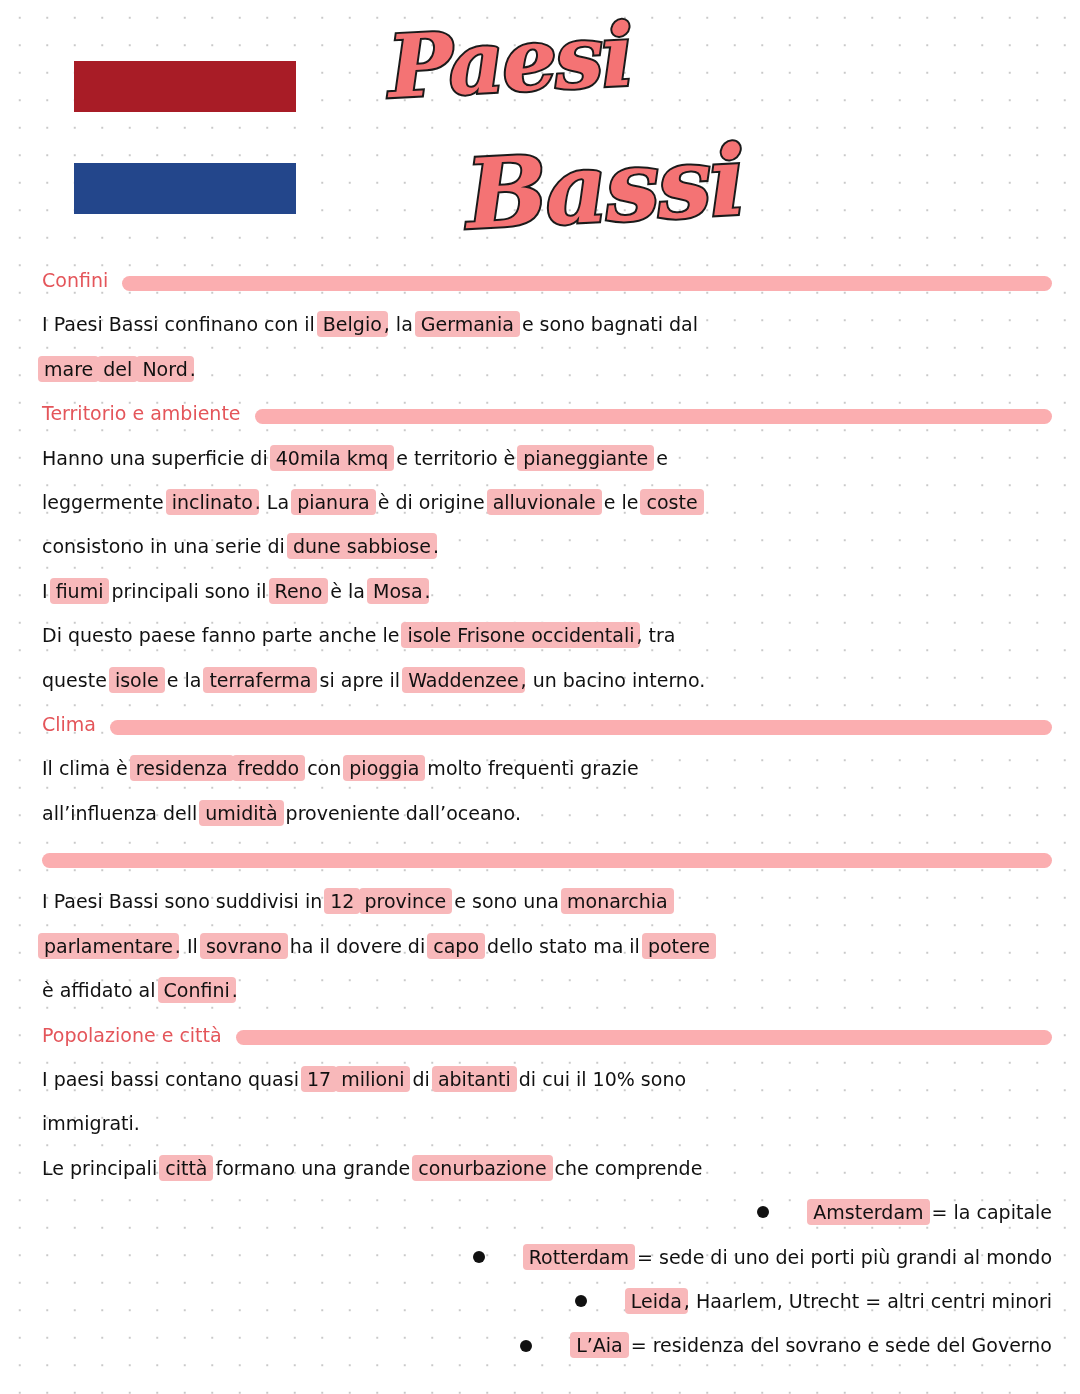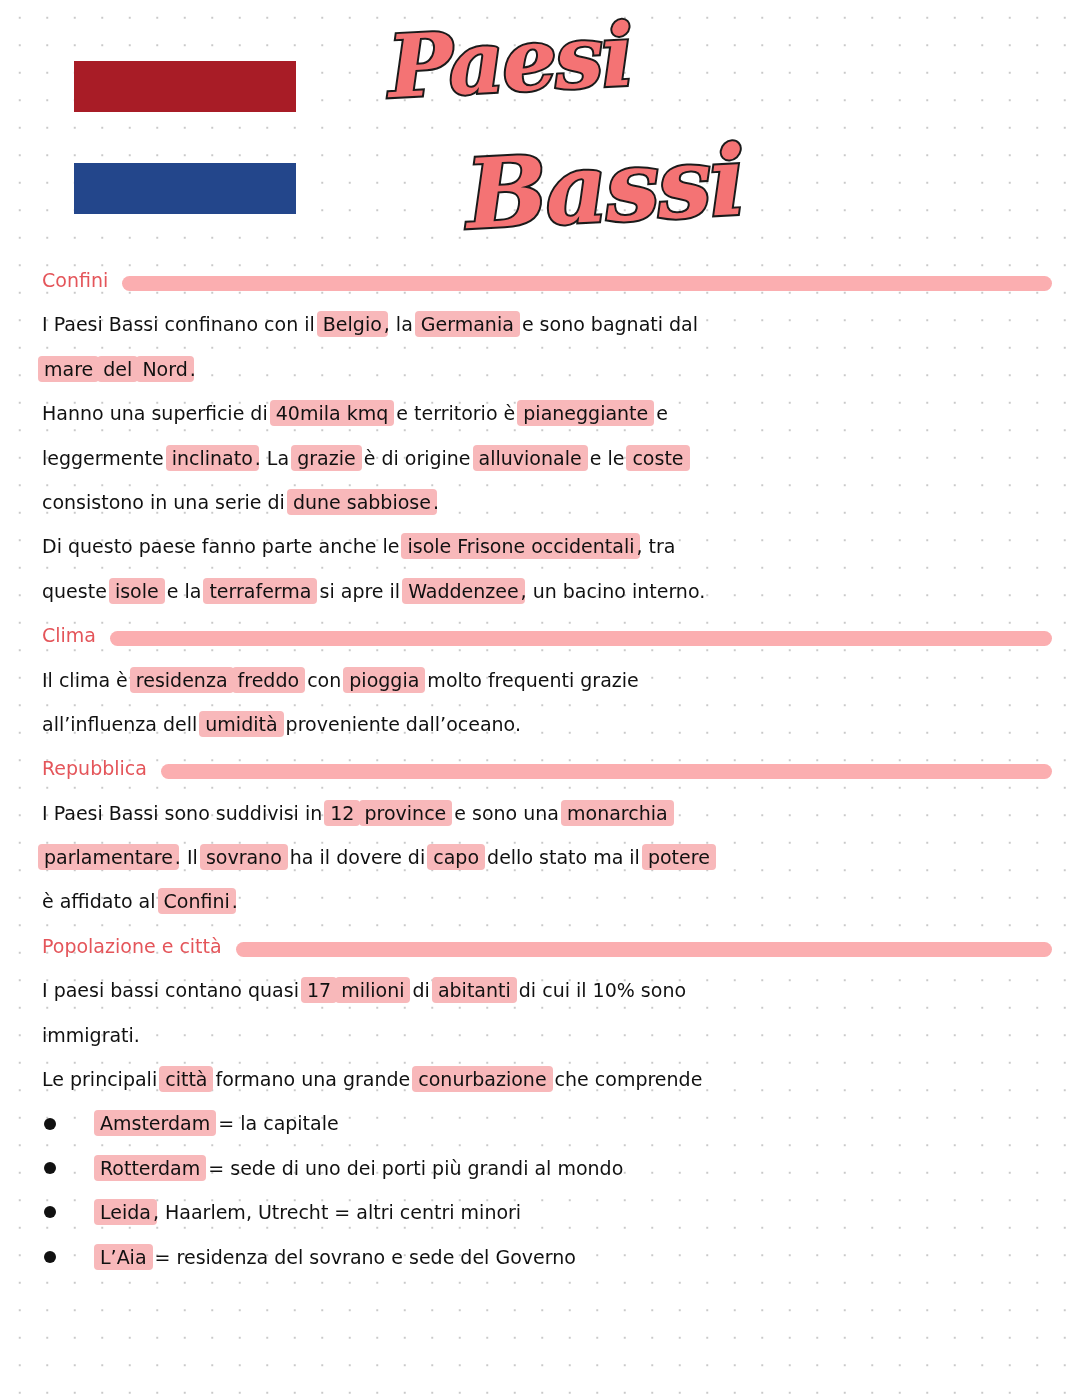--- a/index.html
+++ b/index.html
@@ -71,20 +71,21 @@
     background: #f8b8ba;
     border-radius: 4px;
     padding: 2px 6px;
     margin: 0 -4px;
     box-decoration-break: clone;
     -webkit-box-decoration-break: clone;
   }
   .bullet-line {
     display: flex;
     align-items: center;
+    justify-content: flex-end;
   }
   .bullet-dot {
     width: 12px;
     height: 12px;
     border-radius: 50%;
     background: #111;
     margin-left: 2px;
     margin-right: 42px;
     flex: 0 0 auto;
   }
@@ -102,35 +103,39 @@
 
 <div class="content">
 
   <div class="line heading">
     <span class="heading-text">Confini</span>
     <span class="heading-bar"></span>
   </div>
   <div class="line">I Paesi Bassi confinano con il <span class="hl">Belgio</span>, la <span class="hl">Germania</span> e sono bagnati dal</div>
   <div class="line"><span class="hl">mare</span> <span class="hl">del</span> <span class="hl">Nord</span>.</div>
 
+  <div class="line heading">
+    <span class="heading-text">Territorio e ambiente</span>
+    <span class="heading-bar"></span>
+  </div>
   <div class="line">Hanno una superficie di <span class="hl">40mila kmq</span> e territorio è <span class="hl">pianeggiante</span> e</div>
-  <div class="line">leggermente <span class="hl">inclinato</span>. La <span class="hl">grazie</span> è di origine <span class="hl">alluvionale</span> e le <span class="hl">coste</span></div>
+  <div class="line">leggermente <span class="hl">inclinato</span>. La <span class="hl">pianura</span> è di origine <span class="hl">alluvionale</span> e le <span class="hl">coste</span></div>
   <div class="line">consistono in una serie di <span class="hl">dune sabbiose</span>.</div>
+  <div class="line">I <span class="hl">fiumi</span> principali sono il <span class="hl">Reno</span> è la <span class="hl">Mosa</span>.</div>
   <div class="line">Di questo paese fanno parte anche le <span class="hl">isole Frisone occidentali</span>, tra</div>
   <div class="line">queste <span class="hl">isole</span> e la <span class="hl">terraferma</span> si apre il <span class="hl">Waddenzee</span>, un bacino interno.</div>
 
   <div class="line heading">
     <span class="heading-text">Clima</span>
     <span class="heading-bar"></span>
   </div>
   <div class="line">Il clima è <span class="hl">residenza</span> <span class="hl">freddo</span> con <span class="hl">pioggia</span> molto frequenti grazie</div>
   <div class="line">all’influenza dell’<span class="hl">umidità</span> proveniente dall’oceano.</div>
 
   <div class="line heading">
-    <span class="heading-text">Repubblica</span>
     <span class="heading-bar"></span>
   </div>
   <div class="line">I Paesi Bassi sono suddivisi in <span class="hl">12</span> <span class="hl">province</span> e sono una <span class="hl">monarchia</span></div>
   <div class="line"><span class="hl">parlamentare</span>. Il <span class="hl">sovrano</span> ha il dovere di <span class="hl">capo</span> dello stato ma il <span class="hl">potere</span></div>
   <div class="line">è affidato al <span class="hl">Confini</span>.</div>
 
   <div class="line heading">
     <span class="heading-text">Popolazione e città</span>
     <span class="heading-bar"></span>
   </div>

